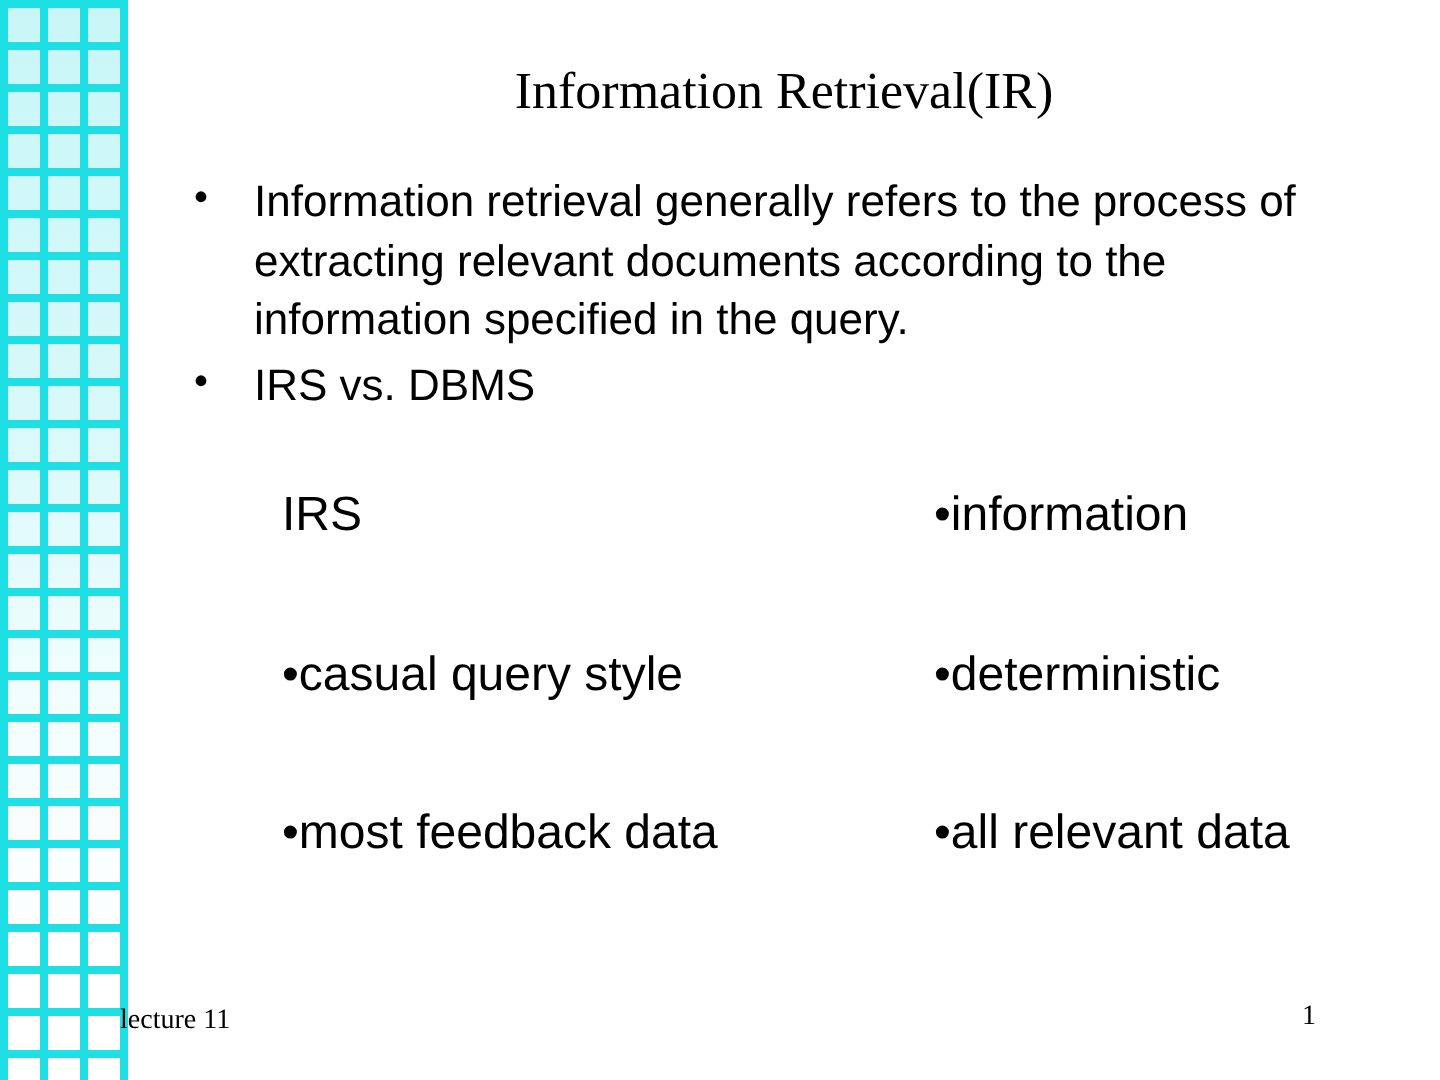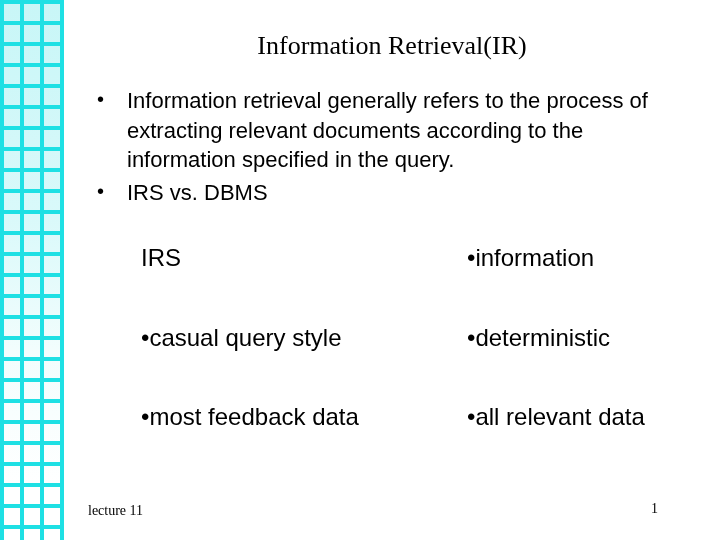--- a/index.html
+++ b/index.html
@@ -62,21 +62,21 @@
     grid-auto-rows:43.6px;
     font-size:24px;
     line-height:24px;
     gap:36px;
   }
   .comparison .cell{white-space:nowrap;}
 
   .footer-lecture{
     position:absolute;left:60px;top:504px;
     font-family:"Liberation Serif",serif;
-    font-size:14px;line-height:14px;padding-left:28px;
+    font-size:14px;line-height:14px;
   }
   .page-number{
     position:absolute;left:651px;top:502px;
     font-family:"Liberation Serif",serif;
     font-size:14px;line-height:14px;
   }
 </style>
 </head>
 <body>
 

